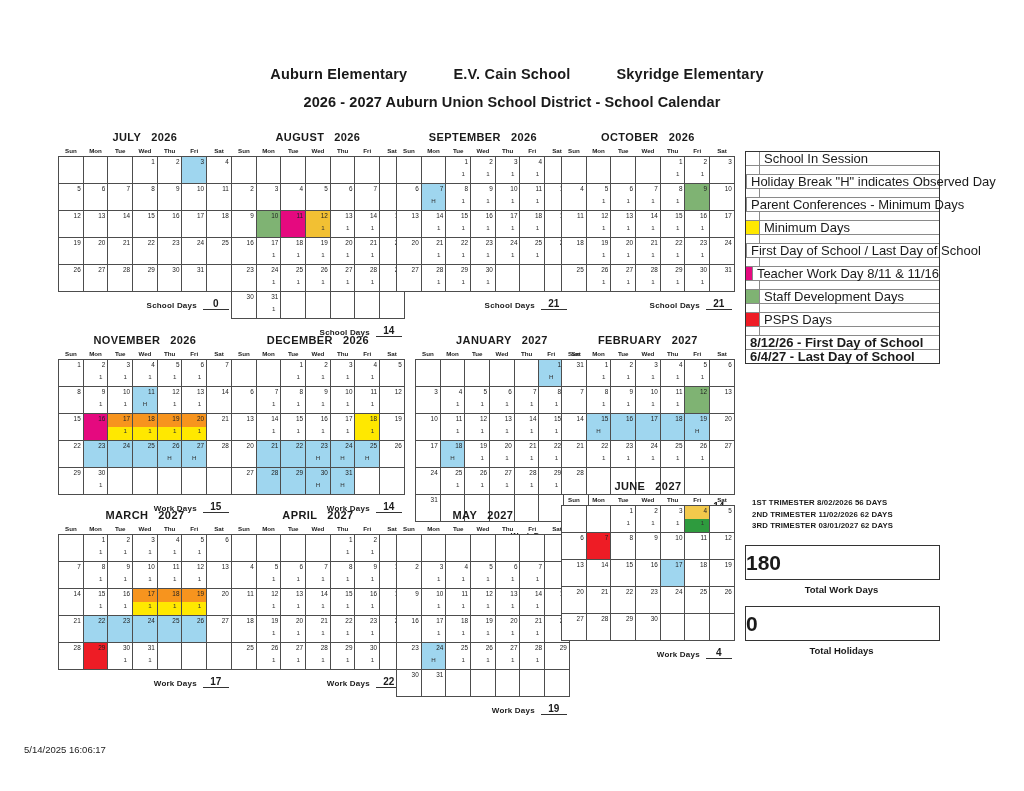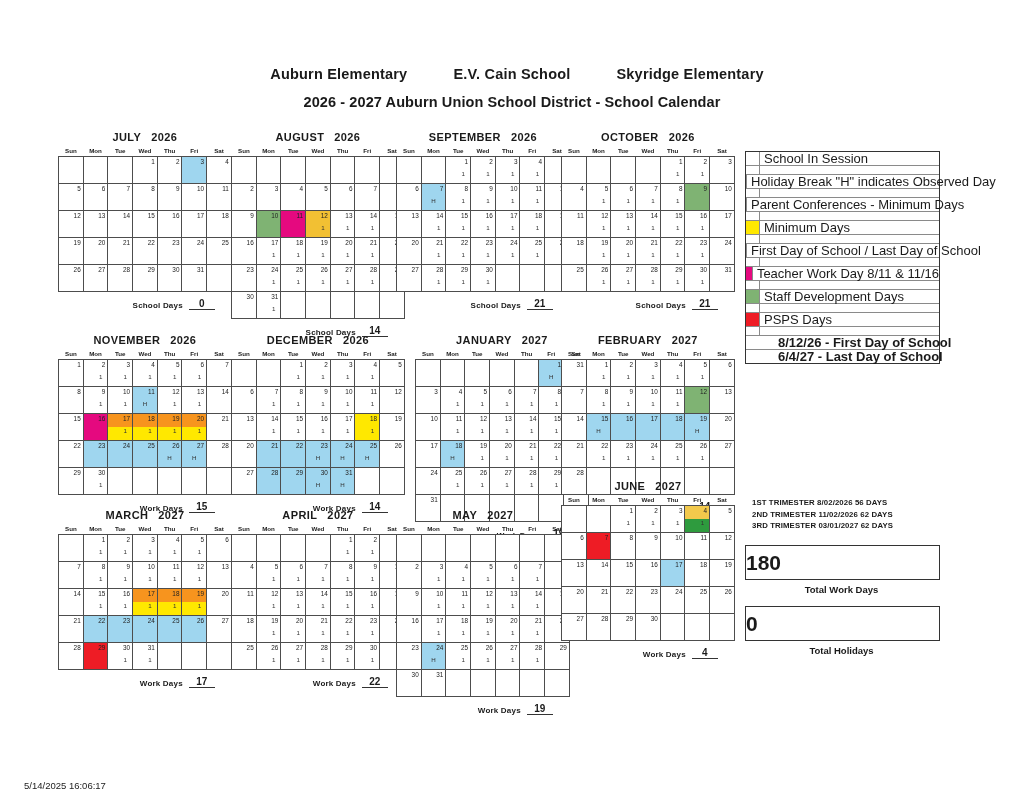--- a/index.html
+++ b/index.html
@@ -63,21 +63,21 @@
   td.gold .cellinner{background:#f2c033;}
   td.yellow .cellinner{background:#ffe800;}
   td.red .cellinner{background:#ee1c25;}
   
   td.split-oy .cellinner{background:linear-gradient(to bottom,#f7941e 0,#f7941e 50%,#ffe800 50%,#ffe800 100%);}
   td.split-gg .cellinner{background:linear-gradient(to bottom,#f2c94c 0,#f2c94c 50%,#2e9b3e 50%,#2e9b3e 100%);}
 
   
   .cal-foot{
     margin-top:6px;display:flex;justify-content:flex-end;align-items:flex-end;
-    gap:6px;padding-right:17px;font-size:8px;font-weight:bold;
+    gap:6px;padding-right:3px;font-size:8px;font-weight:bold;
   }
   .cal-foot .lbl{letter-spacing:.2px;}
   .cal-foot .val{
     min-width:26px;text-align:center;font-size:10px;font-weight:bold;
     border-bottom:1.1px solid #333;padding-bottom:0px;line-height:11px;
   }
 
   
   .legend{
     position:absolute;left:745px;top:151px;width:193px;
@@ -93,36 +93,36 @@
   .sw.none{background:#ffffff;}
   .sw.blue{background:#9fd6ef;}
   .sw.orange{background:#f7941e;}
   .sw.yellow{background:#ffe800;}
   .sw.gold{background:#f2c94c;}
   .sw.magenta{background:#e5097f;}
   .sw.green{background:#7fb373;}
   .sw.red{background:#ee1c25;}
   .sw.empty{background:#ffffff;border-right:0.8px solid #8a8a8a;}
   .ltext{flex:1;font-size:13px;line-height:13px;padding-left:4px;white-space:nowrap;}
-  .ltext.bold{font-weight:bold;margin-left:28px;}
+  .ltext.bold{font-weight:bold;}
 
   
   .trimesters{position:absolute;left:752px;top:497px;font-size:7.8px;line-height:11.5px;font-weight:bold;letter-spacing:.1px;}
   .totalbox{
     position:absolute;border:1.3px solid #333;background:#fff;
     width:193px;height:33px;display:flex;align-items:center;
     font-size:21px;font-weight:bold;
   }
   .totalbox.b1{left:745px;top:545px;}
   .totalbox.b2{left:745px;top:606px;}
   .totlabel{position:absolute;width:193px;text-align:center;font-size:9.5px;font-weight:bold;}
   .totlabel.l1{left:745px;top:584px;}
   .totlabel.l2{left:745px;top:645px;}
 
-  .stamp{position:absolute;left:24px;top:780px;font-size:9.5px;color:#222;}
+  .stamp{position:absolute;left:24px;top:744px;font-size:9.5px;color:#222;}
 </style>
 </head>
 <body>
 
 <div class="page">
 
   <div class="header">
     <div class="schools">
       <span>Auburn Elementary</span>
       <span>E.V. Cain School</span>

